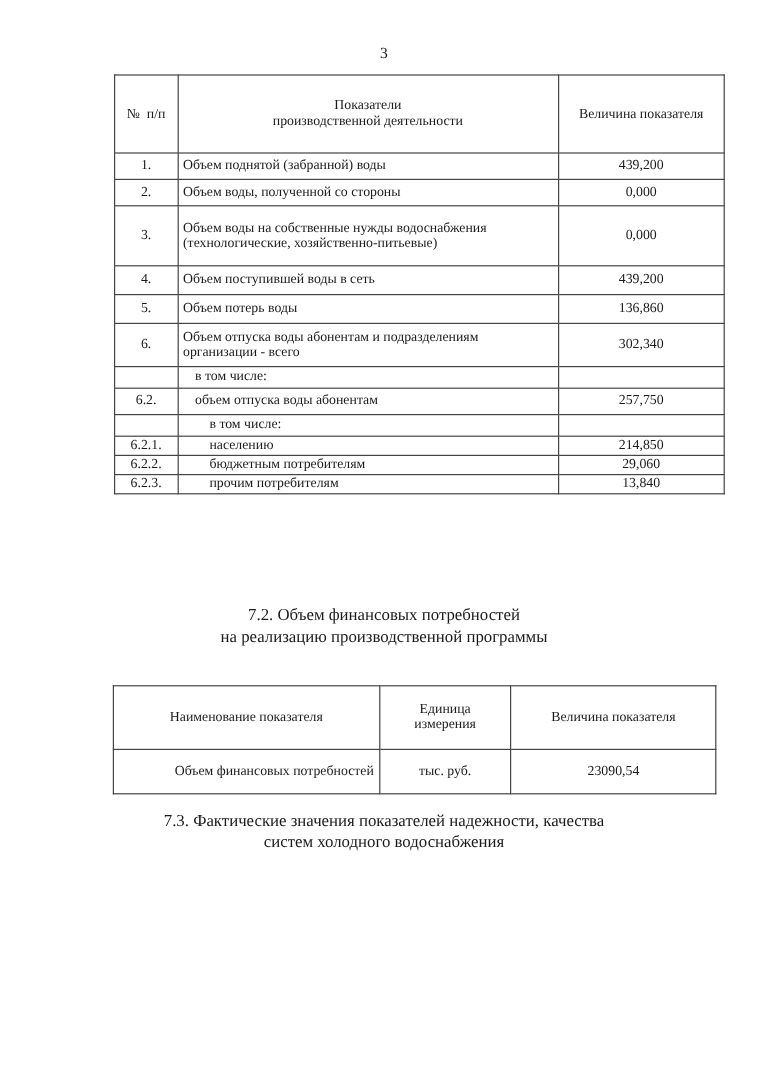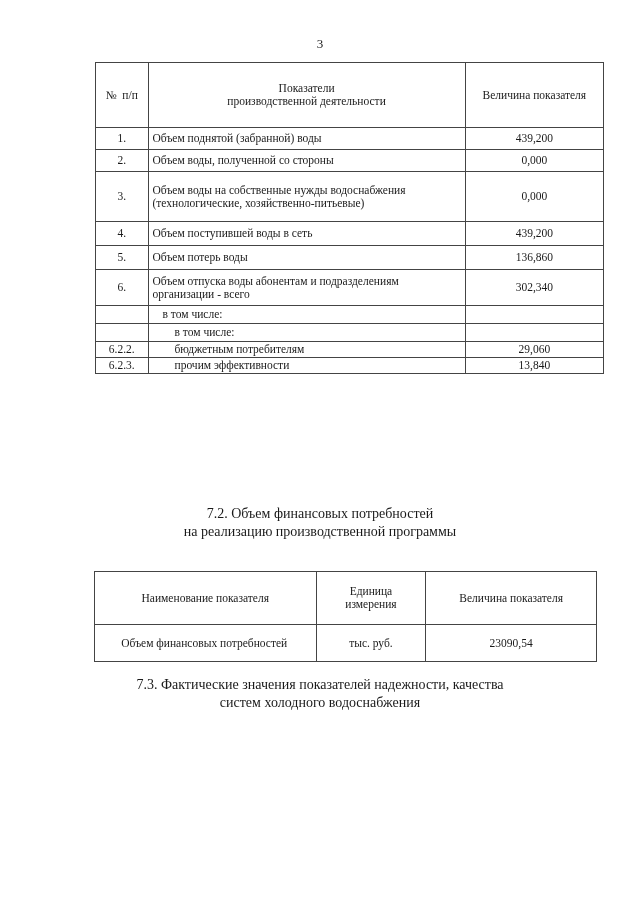--- a/index.html
+++ b/index.html
@@ -15,21 +15,21 @@
   #t1 .hdr td { height: 64px; text-align: center; }
   #t1 .hdr td.lbl { text-align: center; }
   .indent1 { padding-left: 14px; }
   .indent2 { padding-left: 26px; }
   .sec-title { position: absolute; left: 0; width: 640px; text-align: center; font-size: 14px; line-height: 18px; }
   #t2 { left: 94px; top: 571px; width: 503px; font-size: 11.5px; }
   #t2 col.a { width: 222px; } #t2 col.b { width: 110px; } #t2 col.c { width: 171px; }
   #t2 td { text-align: center; }
   #t2 .hdr td { height: 52px; }
   #t2 .row td { height: 36px; }
-  #t2 td.left { text-align: center; padding-left: 2px; }
+  #t2 td.left { text-align: right; padding-left: 2px; }
 </style>
 </head>
 <body>
 
 <div class="page-num">3</div>
 
 <table id="t1">
   <colgroup>
       <col class="c1">
       <col class="c2">
@@ -70,33 +70,43 @@
       <tr style="height: 36px;">
         <td class="num">6.</td>
         <td>Объем отпуска воды абонентам и подразделениям организации - всего</td>
         <td class="val">302,340</td>
       </tr>
       <tr style="height: 18px;">
         <td class="num"></td>
         <td class="indent1">в том числе:</td>
         <td class="val"></td>
       </tr>
+      <tr style="height: 22px;">
+        <td class="num">6.2.</td>
+        <td class="indent1">объем отпуска воды абонентам</td>
+        <td class="val">257,750</td>
+      </tr>
       <tr style="height: 18px;">
         <td class="num"></td>
         <td class="indent2">в том числе:</td>
         <td class="val"></td>
+      </tr>
+      <tr style="height: 16px;">
+        <td class="num">6.2.1.</td>
+        <td class="indent2">населению</td>
+        <td class="val">214,850</td>
       </tr>
       <tr style="height: 16px;">
         <td class="num">6.2.2.</td>
         <td class="indent2">бюджетным потребителям</td>
         <td class="val">29,060</td>
       </tr>
       <tr style="height: 16px;">
         <td class="num">6.2.3.</td>
-        <td class="indent2">прочим эффективности</td>
+        <td class="indent2">прочим потребителям</td>
         <td class="val">13,840</td>
       </tr>
     </tbody>
 </table>
 
 <div class="sec-title" style="top:505px;">
   <div>7.2. Объем финансовых потребностей</div>
   <div>на реализацию производственной программы</div>
 </div>
 

